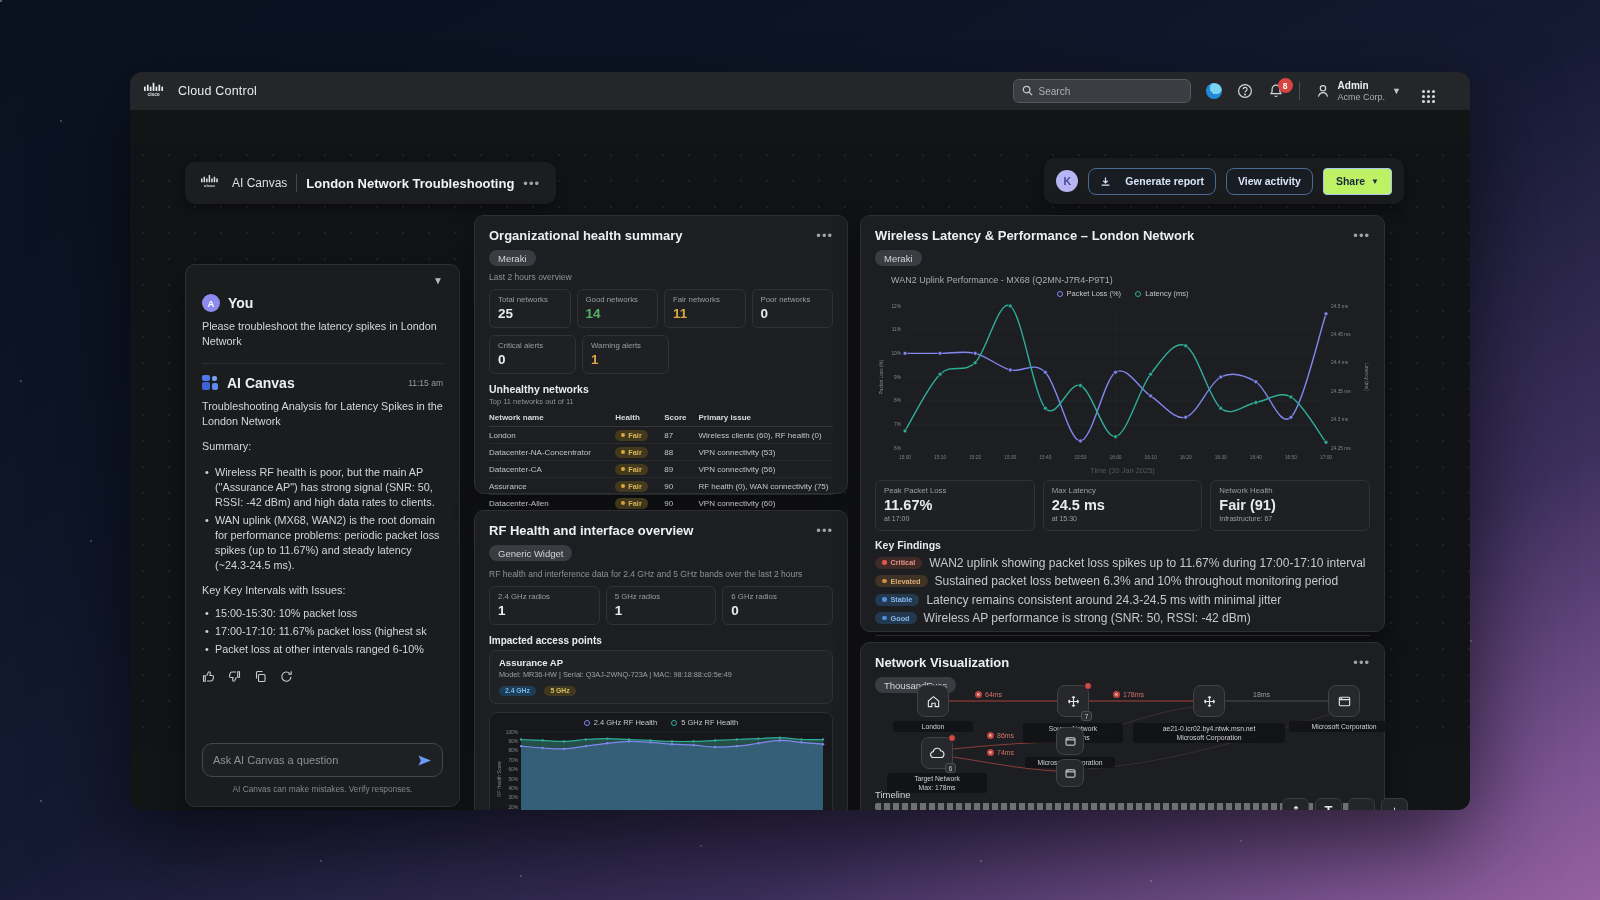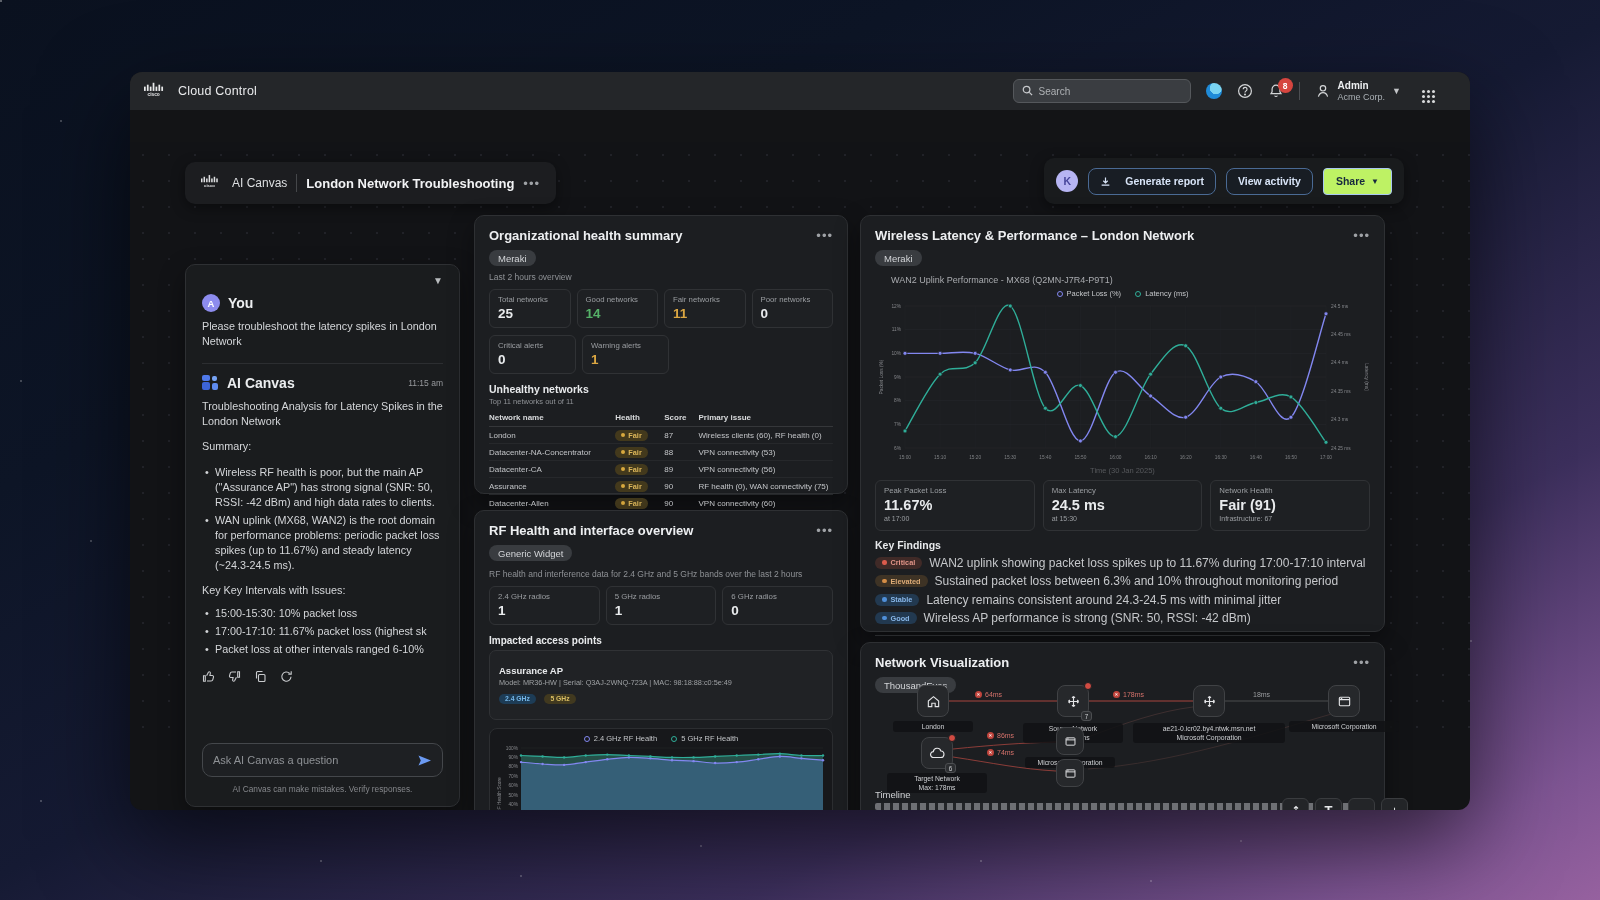--- a/index.html
+++ b/index.html
@@ -108,21 +108,21 @@
   .chat li:before{content:"•";position:absolute;left:3px;color:#d4d6d9;}
   .chat-actions{display:flex;gap:13px;margin-top:13px;}
   .chat-actions svg{cursor:pointer;}
   .ask-row{margin-top:auto;border:1px solid #44474b;border-radius:10px;height:34px;display:flex;align-items:center;
     padding:0 10px;gap:8px;background:#1e2023;}
   .ask-row input{flex:1;min-width:0;background:transparent;border:none;outline:none;color:#d9dbdd;font-size:11px;
     font-family:"Liberation Sans","DejaVu Sans",sans-serif;}
   .ask-row input::placeholder{color:#8e9195;}
   .disclaimer{font-size:8.3px;color:#85878b;text-align:center;margin-top:7px;}
   
-  .ap-card{margin:4px 14px 0;border:1px solid #303235;border-radius:7px;padding:14px 9px;background:#202225;}
+  .ap-card{margin:4px 14px 0;border:1px solid #303235;border-radius:7px;padding:6px 9px;background:#202225;}
   .ap-name{font-size:9.5px;font-weight:700;color:#e8eaec;}
   .ap-meta{font-size:7.3px;color:#9da0a3;margin-top:2px;}
   .band-pill{display:inline-block;font-size:6.8px;font-weight:700;border-radius:7px;padding:1.5px 6px;margin-top:4px;}
   .band-24{background:#1d3c56;color:#74b6e8;margin-right:4px;}
   .band-5{background:#41391f;color:#d8bd62;}
   .chart-card{margin:8px 14px 0;border:1px solid #2c2e31;border-radius:8px;background:#17181b;padding:5px 4px 2px;}
   .legend{display:flex;justify-content:center;gap:14px;align-items:center;}
   .legend .li{display:flex;align-items:center;gap:4px;font-size:7.5px;color:#c3c5c8;}
   .ring{width:6px;height:6px;border-radius:50%;border:1.6px solid;}
   

